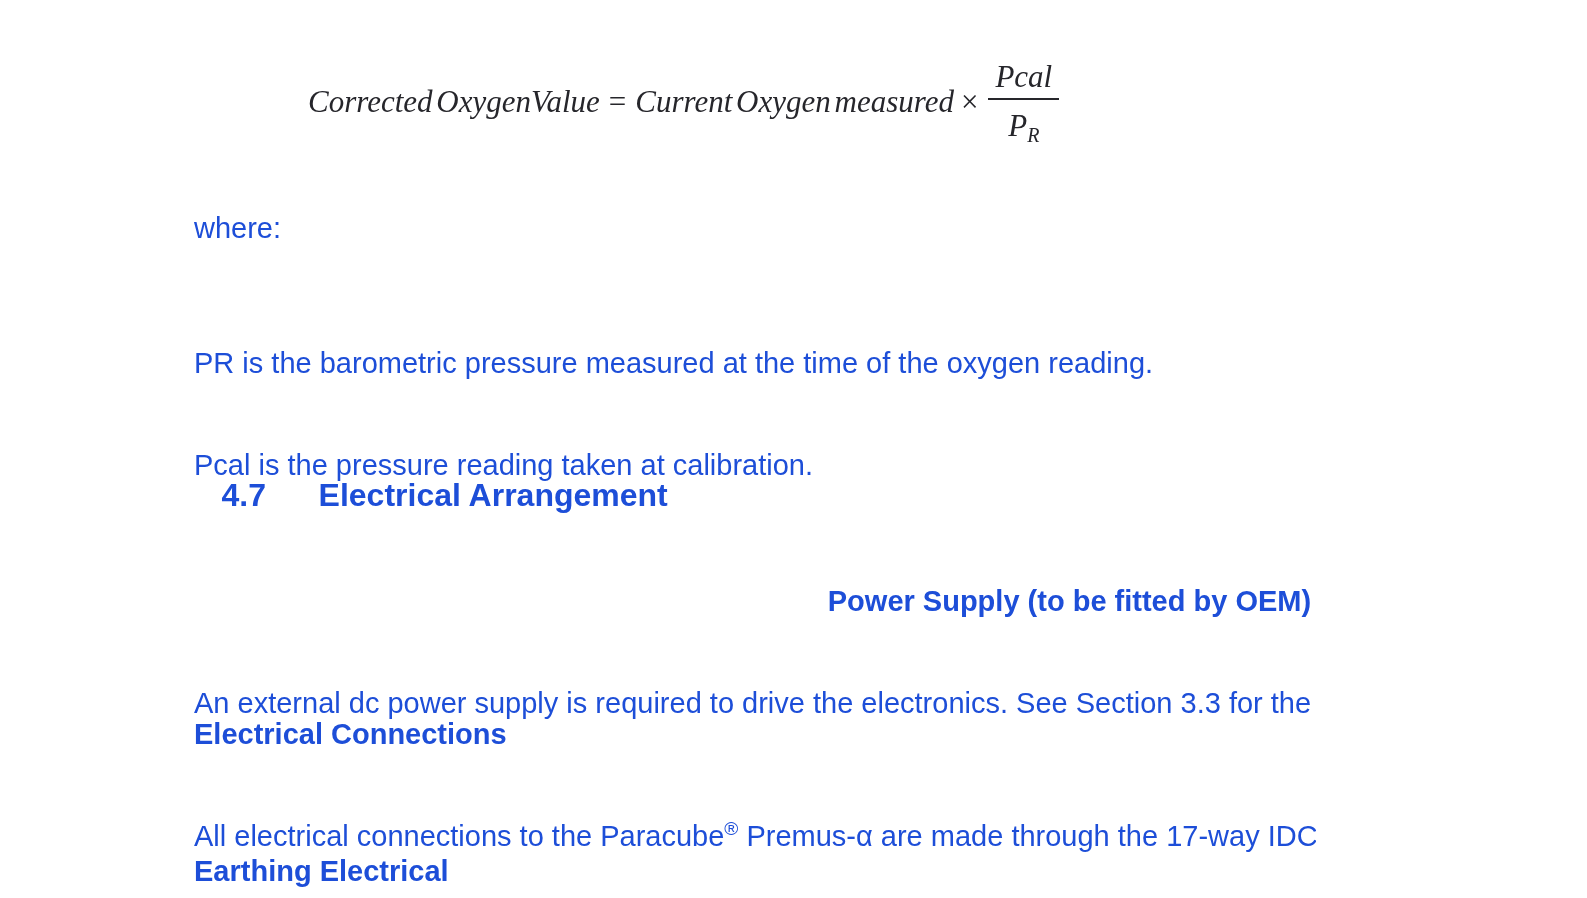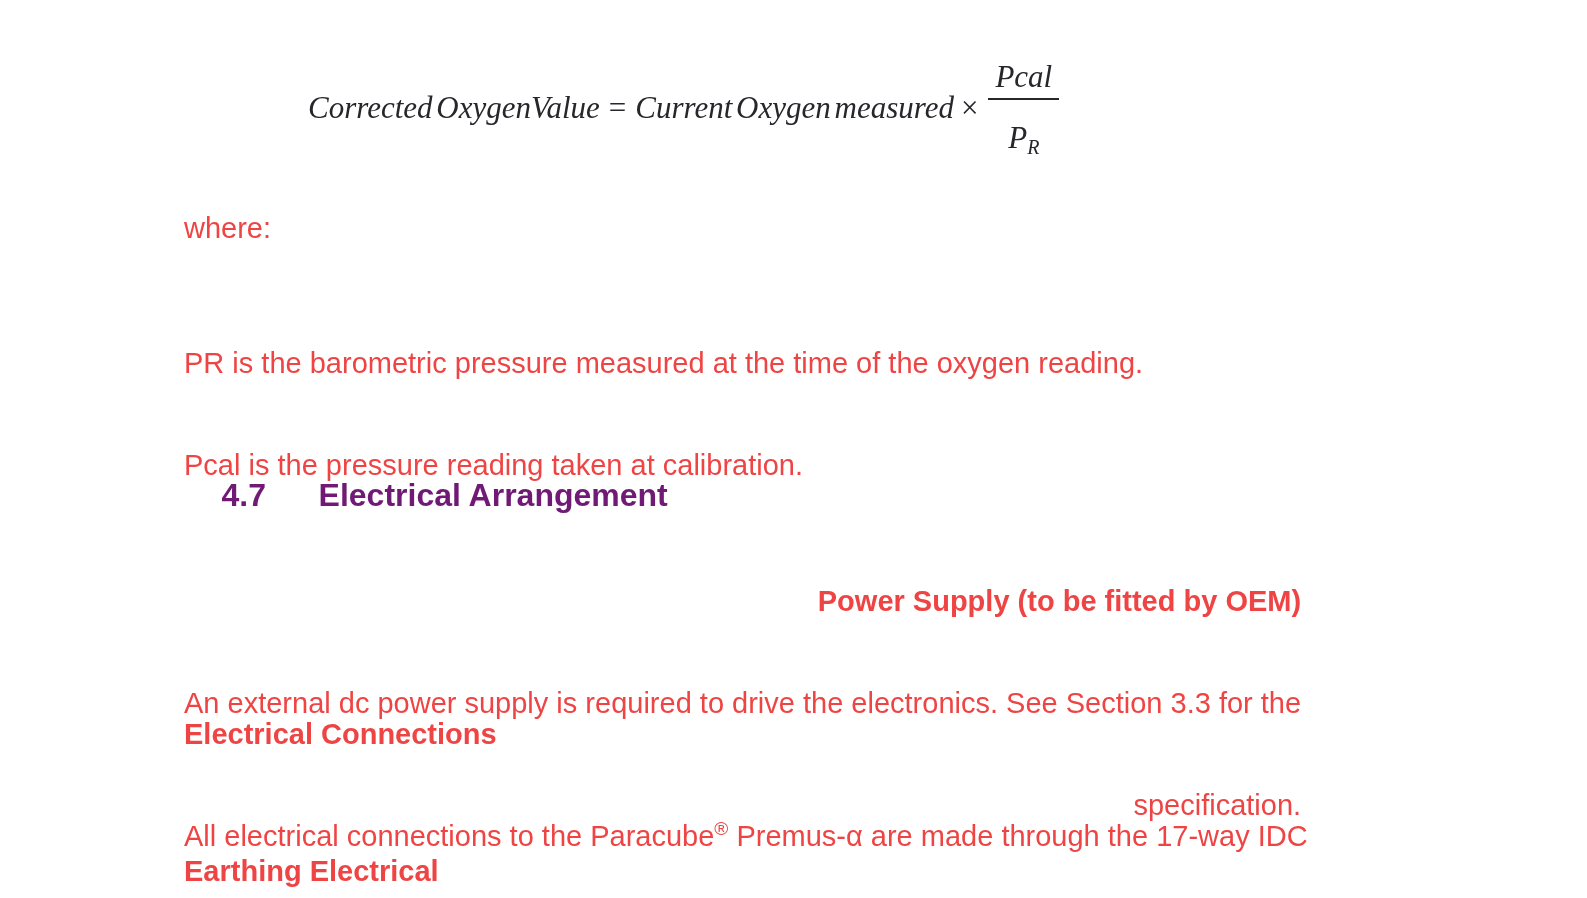--- a/index.html
+++ b/index.html
@@ -36,34 +36,34 @@
     display: inline-flex;
     flex-direction: column;
     align-items: center;
   }
   .frac .num {
     padding: 0 7px 4px 7px;
     border-bottom: 2px solid #26262b;
     line-height: 34px;
   }
   .frac .den {
-    padding-top: 21px;
+    padding-top: 9px;
     line-height: 34px;
   }
   .frac sub {
     font-size: 20px;
     line-height: 0;
     vertical-align: -6px;
   }
 
   
   .txt {
     position: absolute;
-    left: 184px;
-    color: #ef4444;
+    left: 194px;
+    color: #1d4ed8;
     font-size: 29px;
     line-height: 34px;
     white-space: pre;
   }
   .txt .line { white-space: pre; }
   .bold { font-weight: bold; }
 
   .where-block        { top: 211px; }
   .definitions-block  { top: 278px; }
   .power-block        { top: 516px; text-align: right; }
@@ -74,21 +74,21 @@
     font-size: 19px;
     vertical-align: 11px;
     line-height: 0;
   }
 
   
   .section-heading {
     position: absolute;
     left: 186px;
     top: 438px;
-    color: #701a75;
+    color: #1d4ed8;
     font-size: 32px;
     font-weight: bold;
     line-height: 38px;
     white-space: pre;
   }
   .section-heading .sec-num {
     display: inline-block;
     width: 97px;
   }
 </style>
@@ -115,21 +115,20 @@
     <div class="line">Pcal is the pressure reading taken at calibration.</div>
   </div>
 
   <div class="section-heading">
     <span class="sec-num">4.7</span><span>Electrical Arrangement</span>
   </div>
 
   <div class="txt power-block">
     <div class="line bold">Power Supply (to be fitted by OEM)</div>
     <div class="line">An external dc power supply is required to drive the electronics. See Section 3.3 for the</div>
-    <div class="line">specification.</div>
   </div>
 
   <div class="txt connections-block">
     <div class="line bold">Electrical Connections</div>
     <div class="line"><span>All electrical connections to the Paracube</span><sup class="reg">®</sup><span> Premus-α are made through the 17-way IDC</span></div>
     
     
     
   </div>
 

